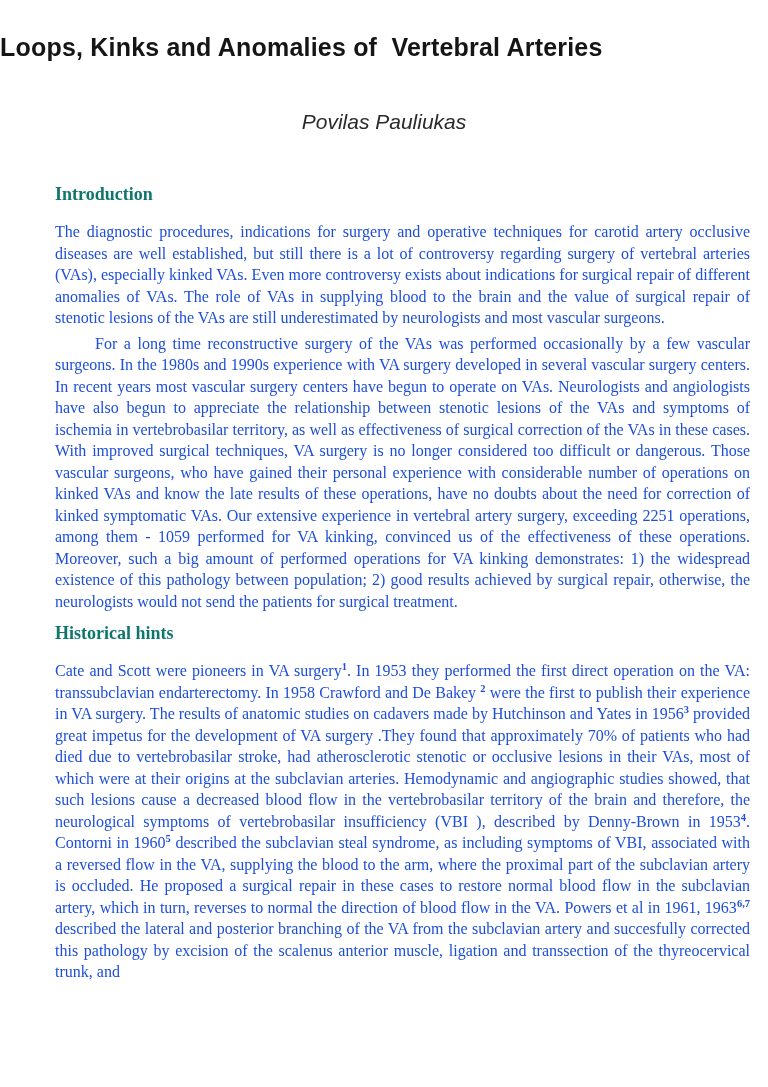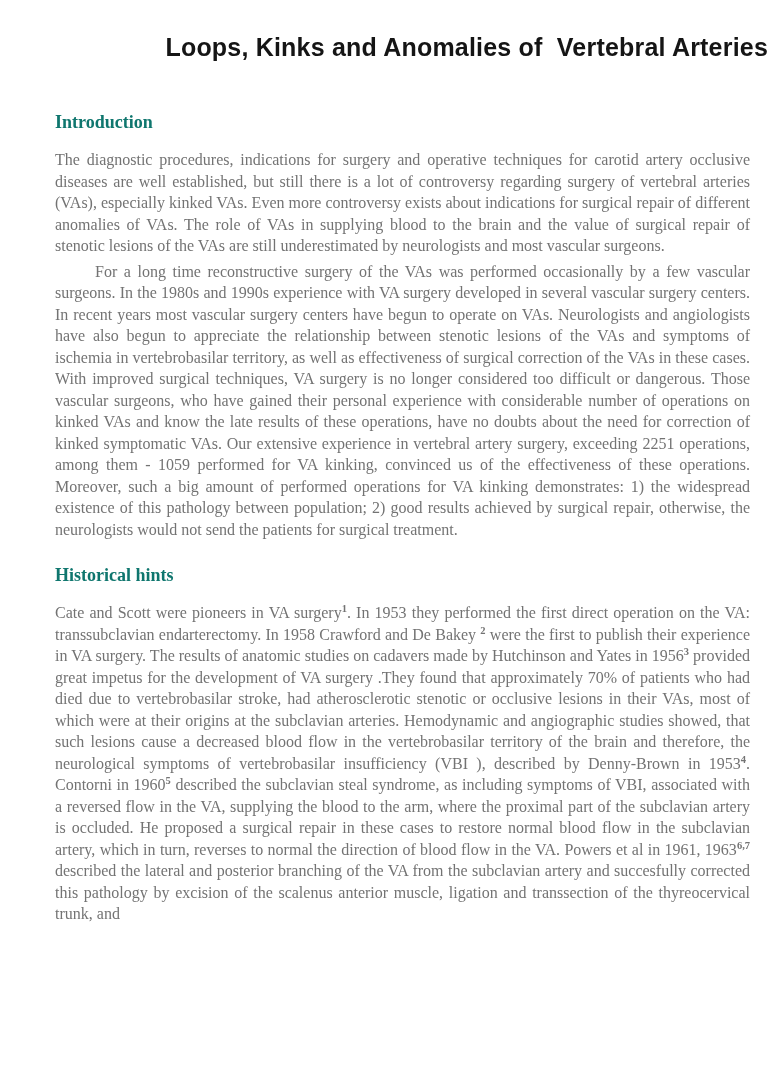--- a/index.html
+++ b/index.html
@@ -11,21 +11,21 @@
     position: relative;
     width: 768px;
     height: 1087px;
     background: #ffffff;
     color: #1a1a1a;
     overflow: hidden;
   }
   .doc-title {
     padding-top: 33px;
     margin: 0;
-    text-align: right;
+    text-align: left;
     font-family: "Liberation Sans", sans-serif;
     font-weight: 700;
     font-size: 25px;
     line-height: 29px;
     letter-spacing: 0.2px;
     white-space: pre-wrap;
     color: #151515;
   }
   .doc-author {
     margin-top: 47px;
@@ -42,48 +42,49 @@
   }
   .section-heading {
     margin: 0 0 16px 0;
     font-family: "Liberation Serif", serif;
     font-weight: 700;
     font-size: 18px;
     line-height: 22px;
     color: #0f766e;
   }
   .section + .section .section-heading {
-    margin-top: 24px;
+    margin-top: 10px;
   }
   .par {
     margin: 0;
     font-family: "Liberation Serif", serif;
     font-size: 16px;
     line-height: 21.5px;
     text-align: justify;
-    color: #737373;
+    color: #1d4ed8;
   }
   .par + .par {
     margin-top: 4px;
   }
   .par.indent {
     text-indent: 40px;
   }
   sup.ref {
     font-weight: 700;
     font-size: 10.5px;
     line-height: 0;
   }
 </style>
 </head>
 <body>
 
 <div class="page">
   <h1 class="doc-title">Loops, Kinks and Anomalies of  Vertebral Arteries</h1>
 
+  <div class="doc-author">Povilas Pauliukas</div>
 
   <div class="content">
 
     <div class="section">
       <h2 class="section-heading">Introduction</h2>
       <div>
           <p class="par">The diagnostic procedures, indications for surgery and operative techniques for carotid artery occlusive diseases are well established, but still there is a lot of controversy regarding surgery of vertebral arteries (VAs), especially kinked VAs. Even more controversy exists about indications for surgical repair of different anomalies of VAs. The role of VAs in supplying blood to the brain and the value of surgical repair of stenotic lesions of the VAs are still underestimated by neurologists and most vascular surgeons.</p>
           <p class="par indent">For a long time reconstructive surgery of the VAs was performed occasionally by a few vascular surgeons. In the 1980s and 1990s experience with VA surgery developed in several vascular surgery centers. In recent years most vascular surgery centers have begun to operate on VAs. Neurologists and angiologists have also begun to appreciate the relationship between stenotic lesions of the VAs and symptoms of ischemia in vertebrobasilar territory, as well as effectiveness of surgical correction of the VAs in these cases. With improved surgical techniques, VA surgery is no longer considered too difficult or dangerous. Those vascular surgeons, who have gained their personal experience with considerable number of operations on kinked VAs and know the late results of these operations, have no doubts about the need for correction of kinked symptomatic VAs. Our extensive experience in vertebral artery surgery, exceeding 2251 operations, among them - 1059 performed for VA kinking, convinced us of the effectiveness of these operations. Moreover, such a big amount of performed operations for VA kinking demonstrates: 1) the widespread existence of this pathology between population; 2) good results achieved by surgical repair, otherwise, the neurologists would not send the patients for surgical treatment.</p>
         </div>
     </div>

